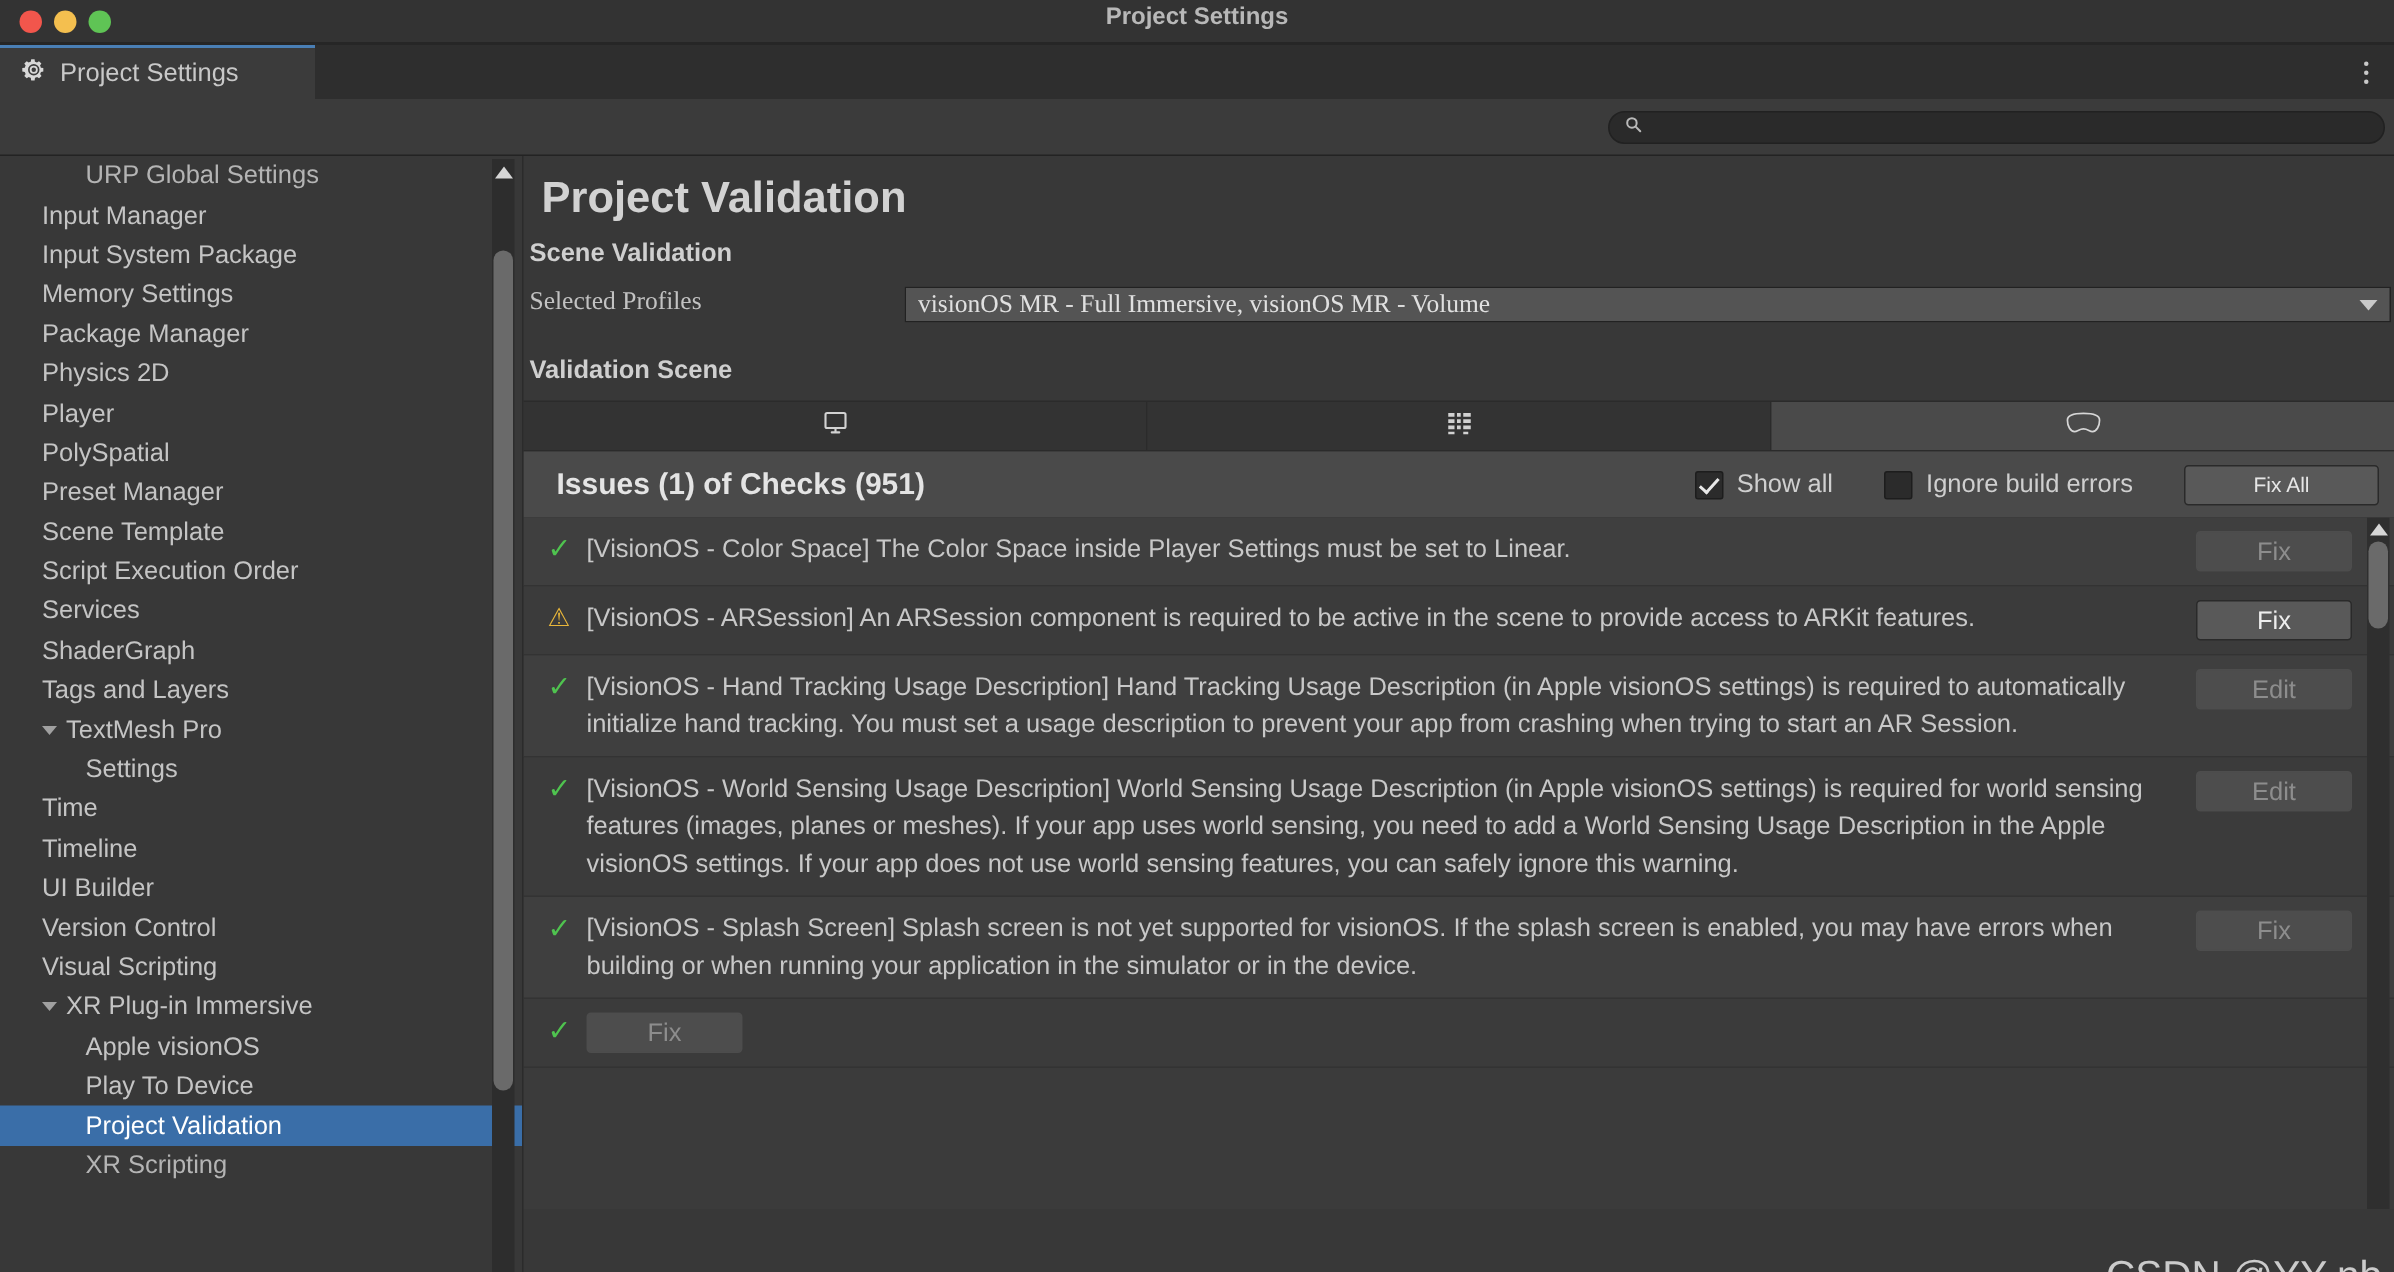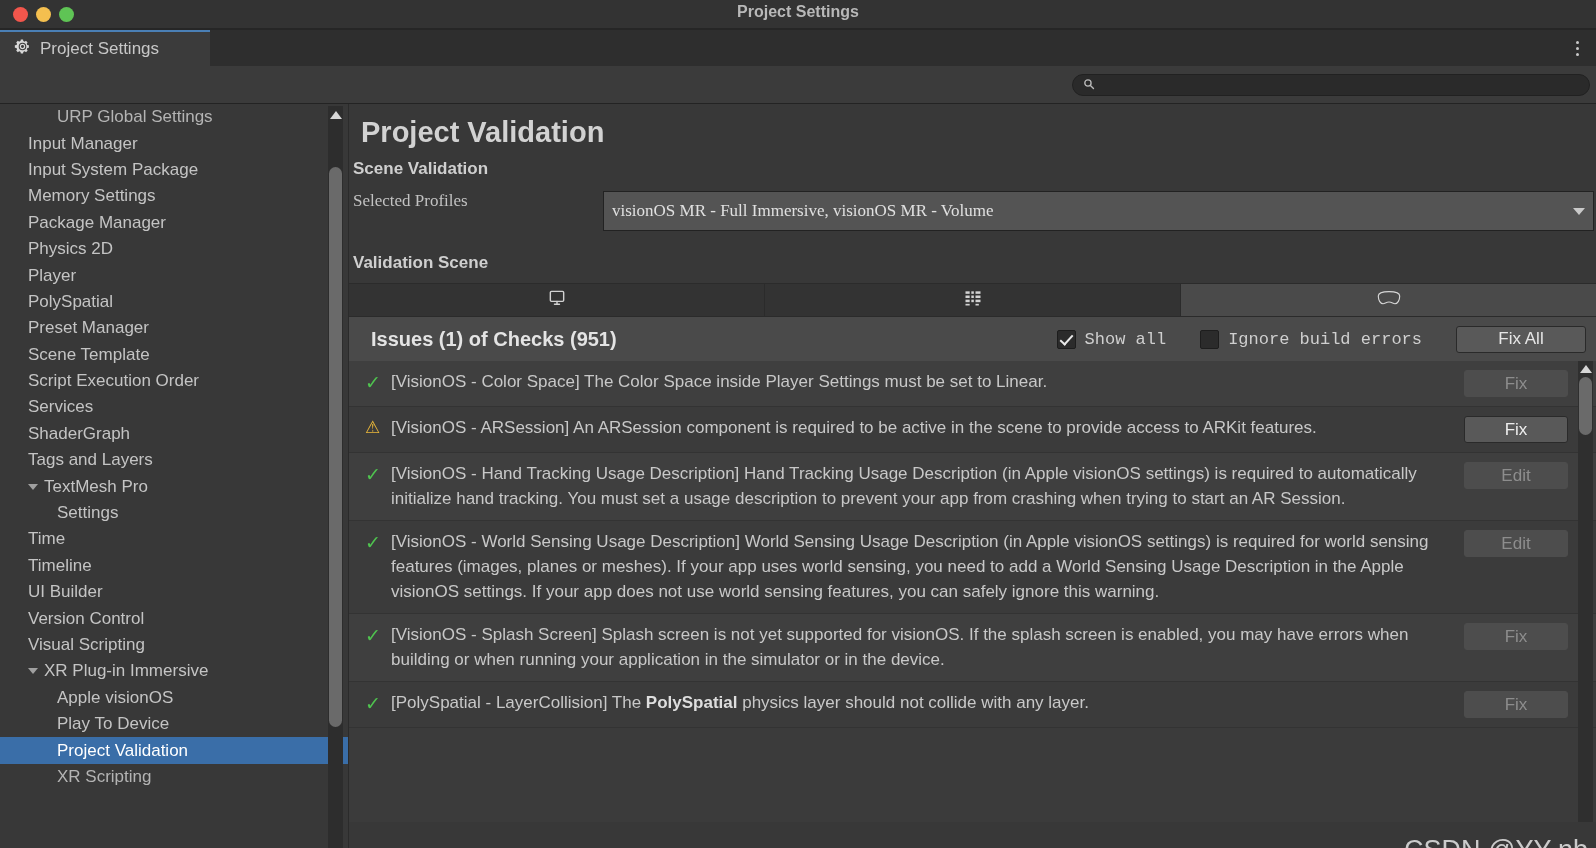--- a/index.html
+++ b/index.html
@@ -180,21 +180,21 @@
   .row-field {
     display: flex;
     align-items: flex-start;
     margin-top: 12px;
     padding-left: 4px;
     font-family: Liberation Serif, serif;
   }
   .field-label { color: #c2c2c2; font-size: 17px; width: 250px; }
   .dropdown {
     flex: 1;
-    height: 40px;
+    height: 24px;
     background: #545454;
     border: 1px solid #222;
     display: flex;
     align-items: center;
     padding: 0 8px;
     color: #e0e0e0;
     font-size: 17px;
     justify-content: space-between;
     cursor: pointer;
     margin-right: 2px;
@@ -253,28 +253,28 @@
   }
   .chkbox.on::after {
     content: "";
     position: absolute;
     left: 5px; top: 1px;
     width: 5px; height: 11px;
     border: solid #e8e8e8;
     border-width: 0 2.5px 2.5px 0;
     transform: rotate(42deg);
   }
-  .chk-label { color: #cfcfcf; font-size: 17px; font-family: Liberation Mono, monospace; }
+  .chk-label { color: #cfcfcf; font-size: 17px; }
   .fixall-btn {
     width: 130px; height: 27px;
     background: #595959;
     border: 1px solid #2a2a2a;
     border-radius: 3px;
     color: #e6e6e6;
-    font-size: 17px;
+    font-size: 14px;
     display: flex;
     align-items: center;
     justify-content: center;
     cursor: pointer;
   }
 
   
   .issue-list {
     position: relative;
     background: #3b3b3b;
@@ -600,21 +600,20 @@
           </div>
           <div class="issue-row">
             <div class="ic ok">✓</div>
             <div class="issue-text">[VisionOS - Splash Screen] Splash screen is not yet supported for visionOS. If the splash screen is enabled, you may have errors when building or when running your application in the simulator or in the device.</div>
             <div class="act-col">
               <div class="act-btn disabled">Fix</div>
             </div>
           </div>
           <div class="issue-row alt">
             <div class="ic ok">✓</div>
-            <div class="issue-text">[PolySpatial - LayerCollision] The <b>PolySpatial</b> physics layer should not collide with any layer.</div>
             <div class="act-col">
               <div class="act-btn disabled">Fix</div>
             </div>
           </div>
         </div>
       <div class="list-sb">
         <div class="sb-arrow-up"></div>
         <div class="list-thumb"></div>
       </div>
     </div>

